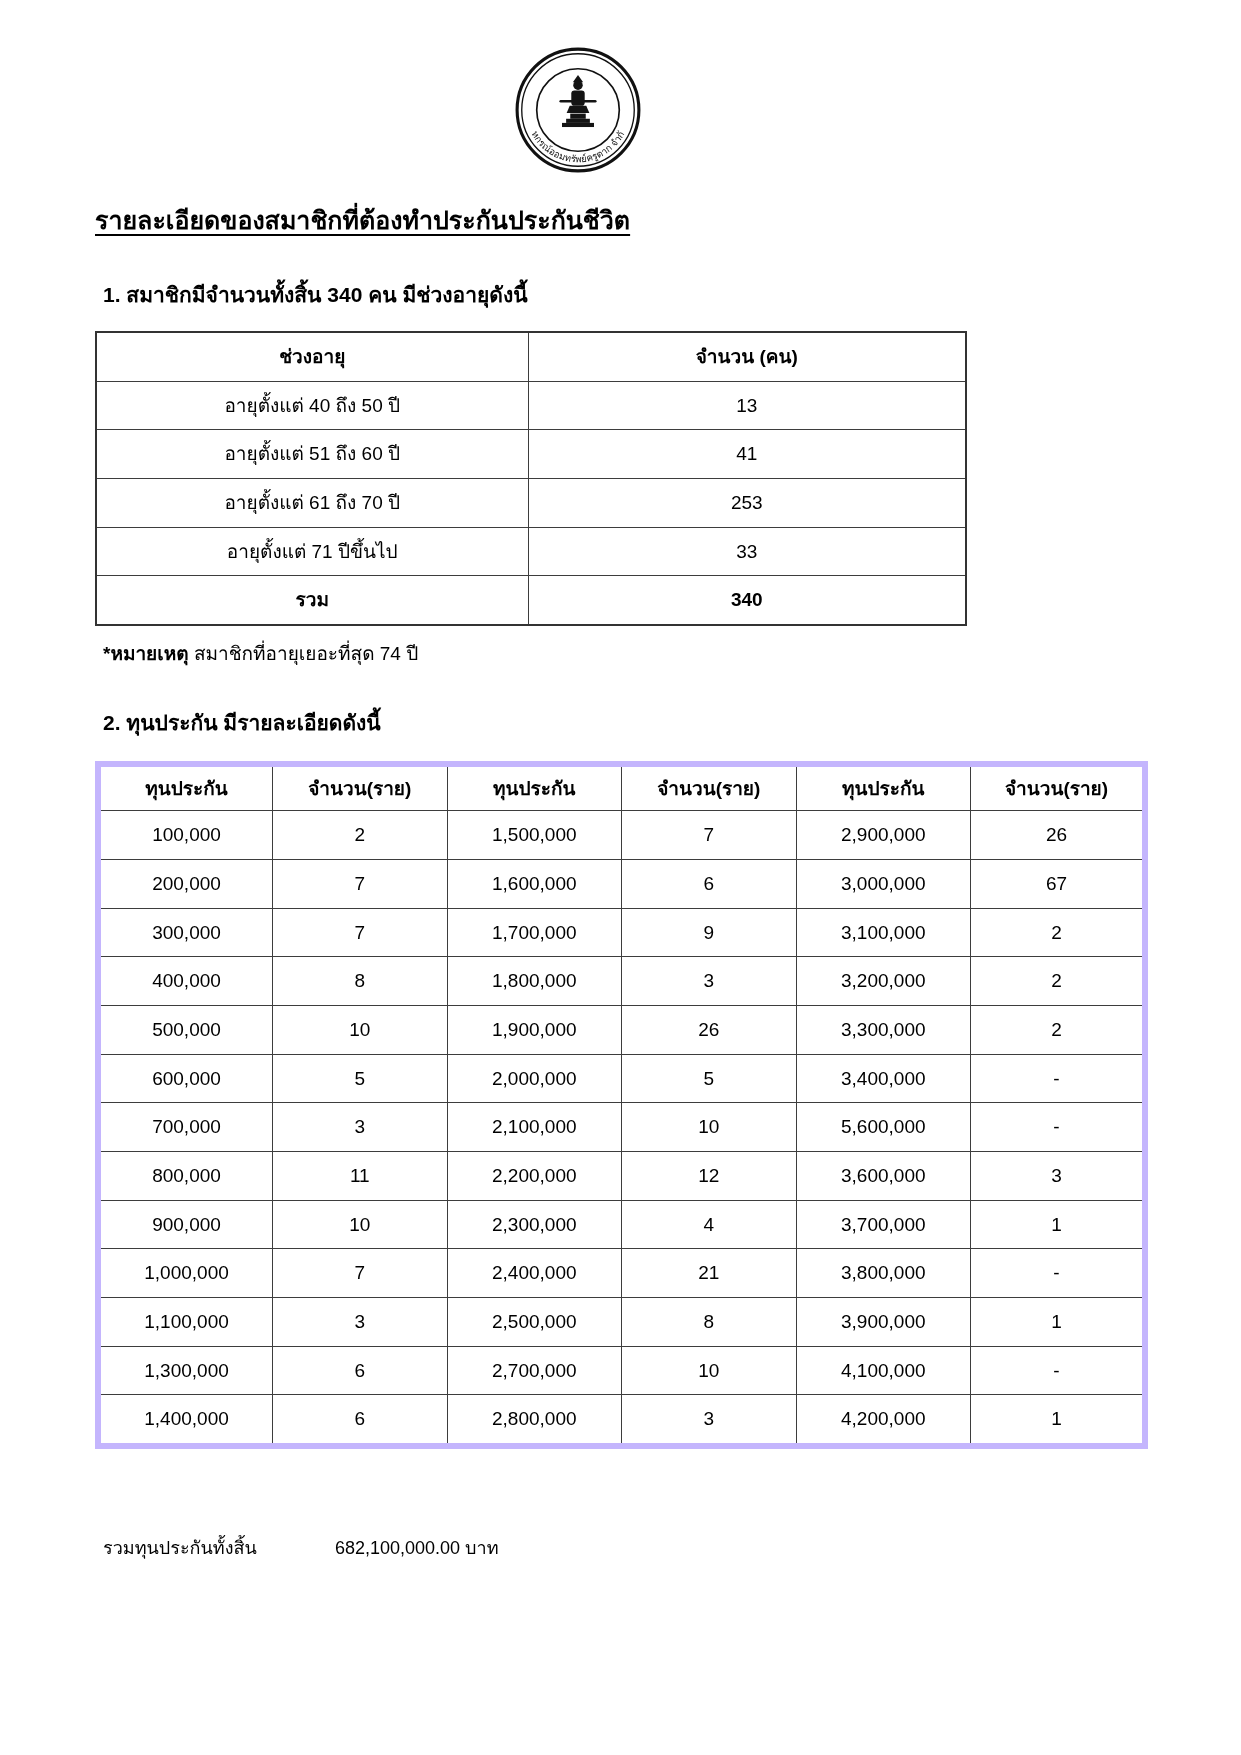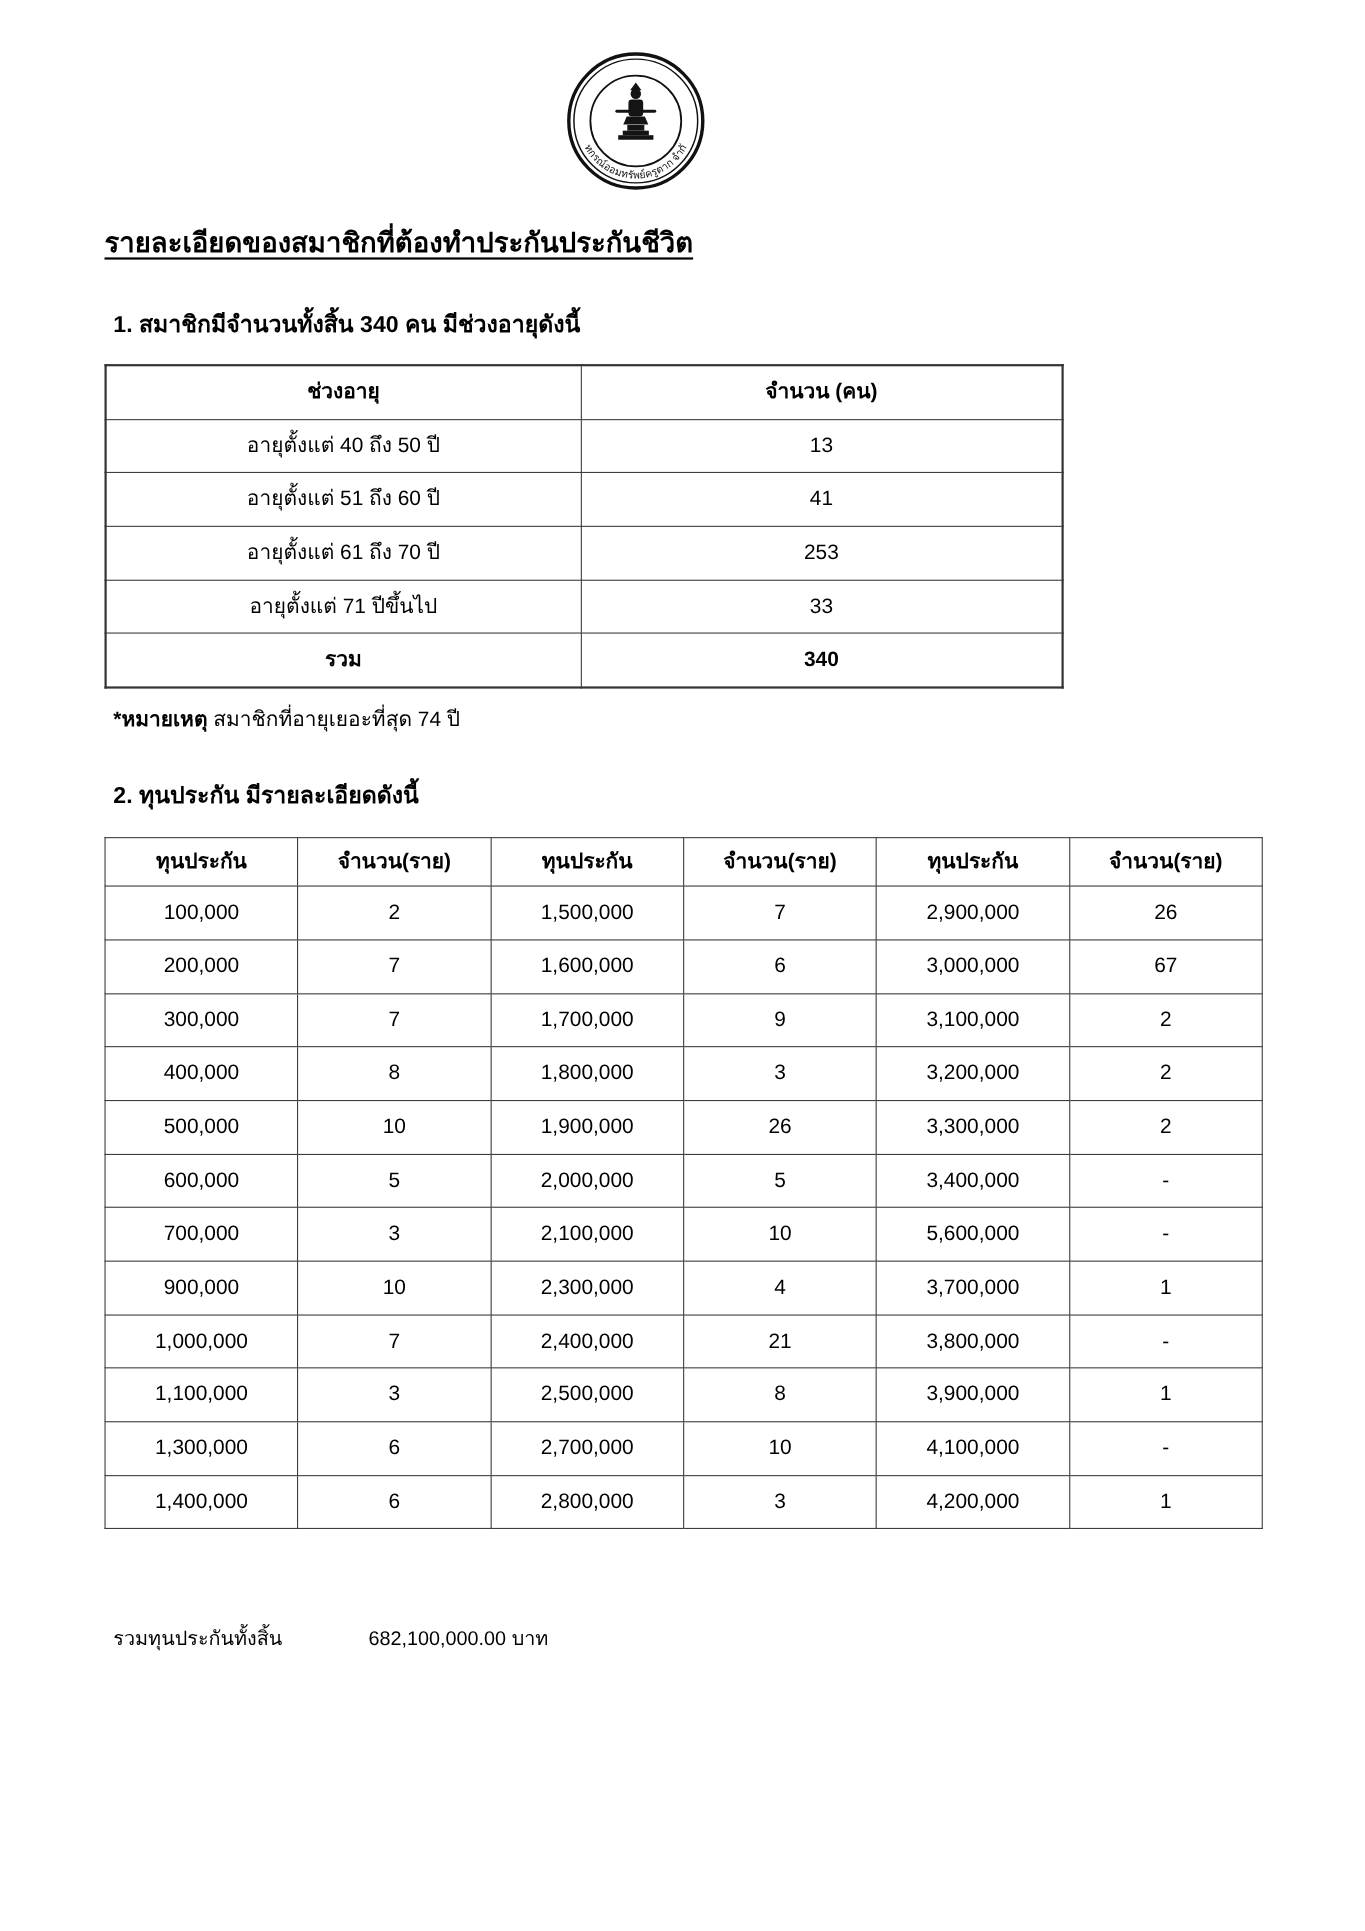--- a/index.html
+++ b/index.html
@@ -50,21 +50,21 @@
   .age-table col.c2{width:438px;}
   .total-row td{font-weight:bold;}
   .note-line{
     margin:12px 0 0 103px;
     font-size:19px;
   }
   .note-line .bold{font-weight:bold;}
   .fund-table{
     width:1053px;
     margin:22px 0 0 95px;
-    border:1px solid #c4b5fd;
+    border:6px solid #c4b5fd;
   }
   .fund-table th{font-weight:bold;padding:9px 4px;}
   .footer-total{
     margin:84px 0 0 103px;
     font-size:18px;
     font-weight:normal;
     display:flex;
     align-items:baseline;
   }
   .footer-total .label{width:232px;}
@@ -211,20 +211,28 @@
         </tr>
         <tr>
           <td>700,000</td>
           <td>3</td>
           <td>2,100,000</td>
           <td>10</td>
           <td>5,600,000</td>
           <td>-</td>
         </tr>
         <tr>
+          <td>800,000</td>
+          <td>11</td>
+          <td>2,200,000</td>
+          <td>12</td>
+          <td>3,600,000</td>
+          <td>3</td>
+        </tr>
+        <tr>
           <td>900,000</td>
           <td>10</td>
           <td>2,300,000</td>
           <td>4</td>
           <td>3,700,000</td>
           <td>1</td>
         </tr>
         <tr>
           <td>1,000,000</td>
           <td>7</td>

